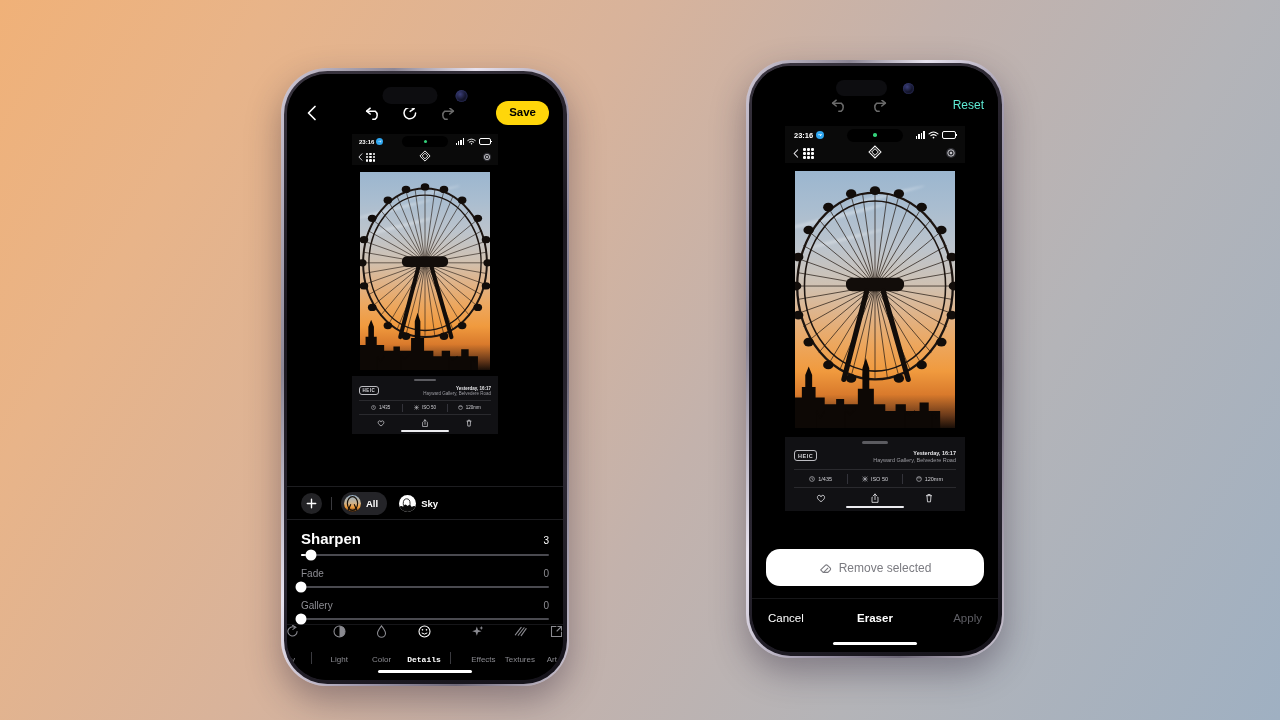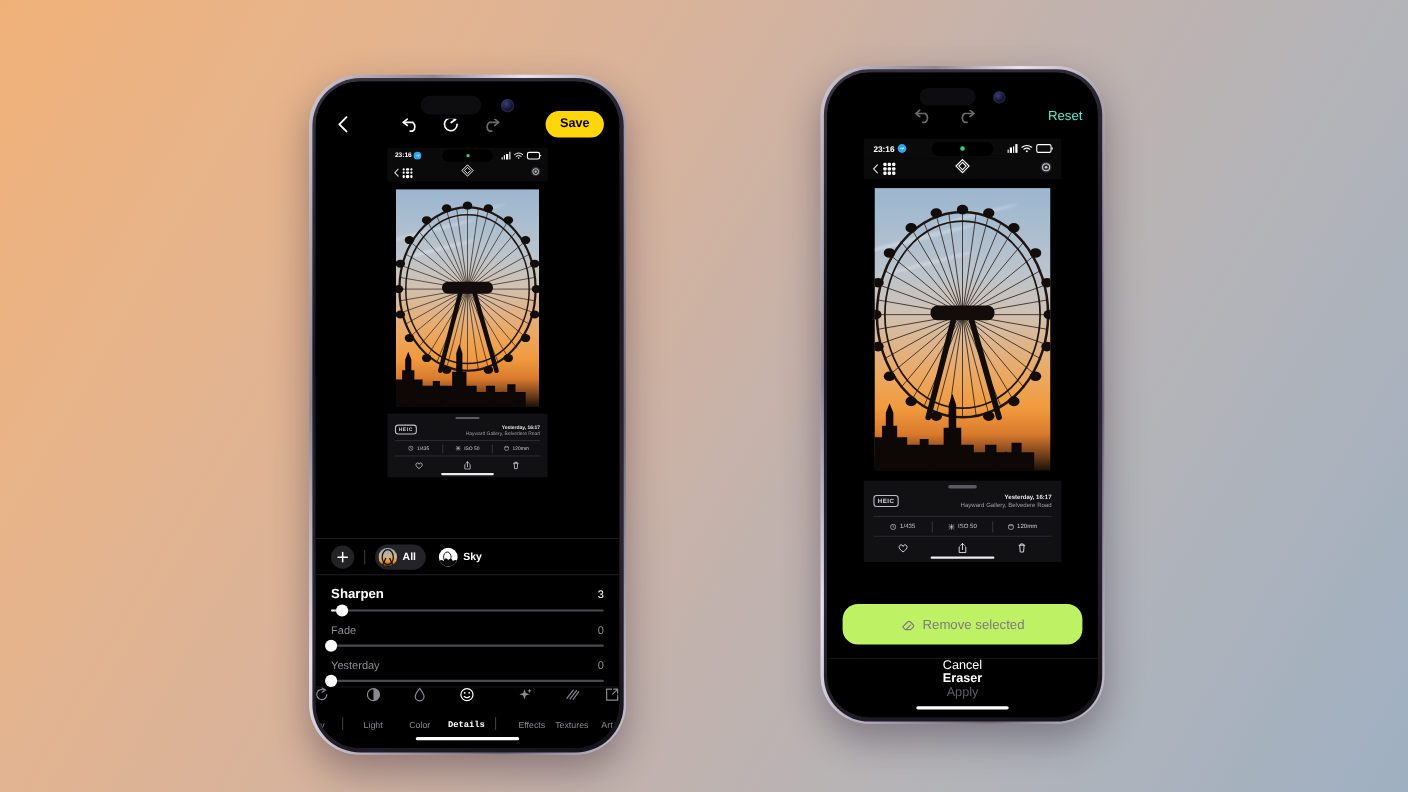--- a/index.html
+++ b/index.html
@@ -156,23 +156,23 @@
   
   .tabs { display:flex; align-items:flex-end; border-top:1px solid #161619; overflow:hidden; }
   .tab { display:flex; flex-direction:column; align-items:center; gap:3px; cursor:pointer; color:#8a8a90; }
   .tab.on { color:#fff; }
   .tab .tl { white-space:nowrap;margin-top:13px; }
   .tab.on .tl { font-weight:bold; }
   .tabdiv { background:#3a3a3f; }
 
   
   .eraserpanel { flex:0 0 auto; display:flex; flex-direction:column; }
-  .removebtn { background:#bef264; border-radius:14px; display:flex; align-items:center;
+  .removebtn { background:#ffffff; border-radius:14px; display:flex; align-items:center;
       justify-content:center; gap:7px; color:#7b7b81; cursor:pointer; }
-  .bottombar { display:flex; align-items:center; border-top:1px solid #171719;flex-direction:column; }
+  .bottombar { display:flex; align-items:center; border-top:1px solid #171719; }
   .bottombar .b { flex:1; text-align:center; cursor:pointer; }
   .bottombar .b.cancel { color:#fff; text-align:left; }
   .bottombar .b.title { color:#fff; font-weight:bold; }
   .bottombar .b.apply { color:#5e5e64; text-align:right; }
   .homebar2 { position:absolute; left:50%; bottom:7px; transform:translateX(-50%);
       background:#fff; border-radius:99px; }
 </style>
 </head>
 <body>
 
@@ -447,40 +447,40 @@
               <ellipse cx="9" cy="10" rx="4" ry="5.5" stroke="#0a0a0a" stroke-width="1" fill="none"></ellipse>
               </svg>
           </span>
           <span style="font-size:9.5px;">Sky</span>
         </div>
       </div>
 
       <div class="sliders" style="padding:10px 14px 4px;">
         <div class="srow active" style="margin-bottom:12px;">
           <div class="lab">
-            <span class="nm" style="font-size:12px;">Sharpen</span>
+            <span class="nm" style="font-size:15px;">Sharpen</span>
             <span class="vl" style="font-size:10px;">3</span>
           </div>
           <div class="track" style="height:2px;margin-top:7px;">
             <span class="fill" style="width:4%;"></span>
             <span class="knob" style="left:4%;width:11px;height:11px;"></span>
           </div>
         </div>
         <div class="srow" style="margin-bottom:12px;">
           <div class="lab">
             <span class="nm" style="font-size:10px;">Fade</span>
             <span class="vl" style="font-size:10px;">0</span>
           </div>
           <div class="track" style="height:2px;margin-top:7px;">
             <span class="knob" style="left:0%;width:11px;height:11px;"></span>
           </div>
         </div>
         <div class="srow">
           <div class="lab">
-            <span class="nm" style="font-size:10px;">Yesterday</span>
+            <span class="nm" style="font-size:10px;">Gallery</span>
             <span class="vl" style="font-size:10px;">0</span>
           </div>
           <div class="track" style="height:2px;margin-top:7px;">
             <span class="knob" style="left:0%;width:11px;height:11px;"></span>
           </div>
         </div>
       </div>
 
       <div class="tabs" style="height:40px;padding:5px 0 0;">
         <div class="tab" style="flex:0 0 26px;margin-left:-8px;">

